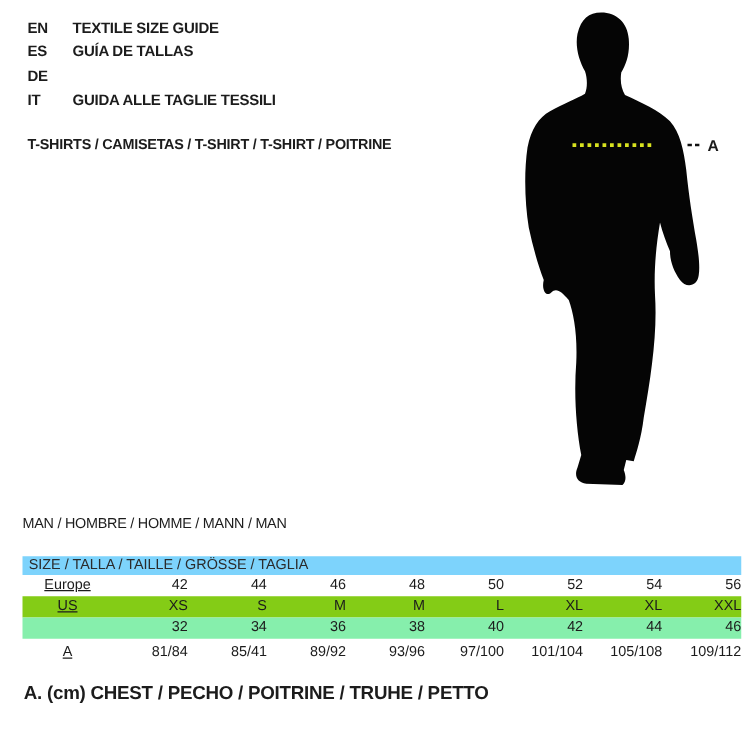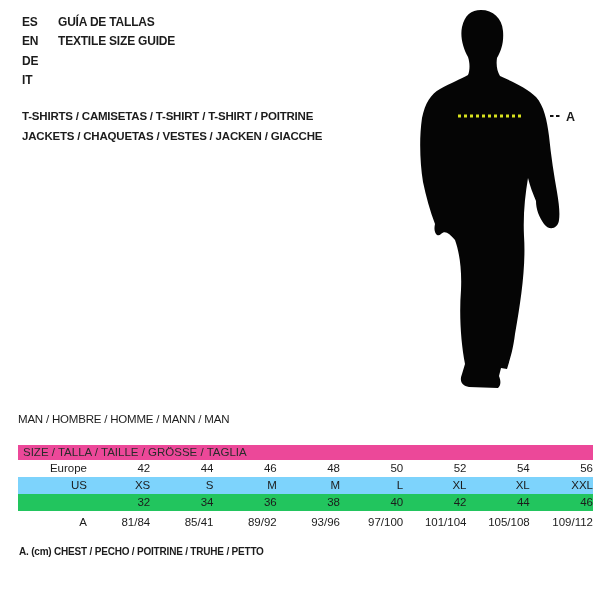--- a/index.html
+++ b/index.html
@@ -19,51 +19,51 @@
   .figure-svg{position:absolute;left:0;top:0;width:600px;height:600px;}
   .figure-svg text{font-family:"Liberation Sans",sans-serif;font-size:12.5px;font-weight:700;fill:#1a1a1a;}
   
   .section-title{position:absolute;left:18px;top:412px;
     font-size:11.5px;font-weight:400;letter-spacing:-0.2px;line-height:14px;}
   
   .size-table{position:absolute;left:18px;top:445px;width:575px;font-size:11.5px;}
   .thead{height:15px;line-height:15px;padding-left:5px;color:#2b2b2b;}
   .trow{display:flex;height:17px;line-height:17px;}
   .trow:last-child{margin-top:3px;}
-  .tlabel{width:66px;padding-left:3px;text-align:right;}
+  .tlabel{width:66px;padding-left:3px;text-align:center;text-decoration:underline;}
   .tcell{flex:1;text-align:right;}
   
   .footnote{position:absolute;left:19px;top:546px;
-    font-size:10px;font-weight:700;letter-spacing:-0.2px;}
+    font-size:15px;font-weight:700;letter-spacing:-0.2px;}
 </style>
 </head>
 <body>
 
 <div class="canvas">
 
   <div class="lang-list">
     <div class="lang-row">
+      <span class="lang-code">EN</span>
+      <span class="lang-label">TEXTILE SIZE GUIDE</span>
+    </div>
+    <div class="lang-row">
       <span class="lang-code">ES</span>
       <span class="lang-label">GUÍA DE TALLAS</span>
-    </div>
-    <div class="lang-row">
-      <span class="lang-code">EN</span>
-      <span class="lang-label">TEXTILE SIZE GUIDE</span>
     </div>
     <div class="lang-row">
       <span class="lang-code">DE</span>
     </div>
     <div class="lang-row">
       <span class="lang-code">IT</span>
+      <span class="lang-label">GUIDA ALLE TAGLIE TESSILI</span>
     </div>
   </div>
 
   <div class="categories">
     <div>T-SHIRTS / CAMISETAS / T-SHIRT / T-SHIRT / POITRINE</div>
-    <div>JACKETS / CHAQUETAS / VESTES / JACKEN / GIACCHE</div>
   </div>
 
   <svg class="figure-svg" viewBox="0 0 600 600" aria-hidden="true">
     <path d="M 481 10
          C 493 10 502 18 503 31
          C 504 43 501 51 497 58
          C 496 65 497 71 500 76
          C 513 82 527 88 536 97
          C 544 106 547 120 549 136
          C 551 156 554 175 557 192
@@ -91,45 +91,45 @@
          C 463 48 460 37 462 27
          C 465 15 471 10 481 10 Z" fill="#050505"></path>
     <line x1="458" y1="116" x2="523" y2="116" stroke-width="3" stroke-dasharray="3 3" stroke="#d8e21f"></line>
     <line x1="550" y1="116" x2="562" y2="116" stroke-width="2" stroke-dasharray="3.5 2.5" stroke="#111111"></line>
     <text x="566" y="121">A</text>
   </svg>
 
   <div class="section-title">MAN / HOMBRE / HOMME / MANN / MAN</div>
 
   <div class="size-table">
-    <div class="thead" style="background: #ec4899;">SIZE / TALLA / TAILLE / GRÖSSE / TAGLIA</div>
+    <div class="thead" style="background: #7dd3fc;">SIZE / TALLA / TAILLE / GRÖSSE / TAGLIA</div>
     <div>
         <div class="trow">
           <div class="tlabel">Europe</div>
           <div class="tcell">42</div>
           <div class="tcell">44</div>
           <div class="tcell">46</div>
           <div class="tcell">48</div>
           <div class="tcell">50</div>
           <div class="tcell">52</div>
           <div class="tcell">54</div>
           <div class="tcell">56</div>
         </div>
-        <div class="trow" style="background: #7dd3fc;">
+        <div class="trow" style="background: #84cc16;">
           <div class="tlabel">US</div>
           <div class="tcell">XS</div>
           <div class="tcell">S</div>
           <div class="tcell">M</div>
           <div class="tcell">M</div>
           <div class="tcell">L</div>
           <div class="tcell">XL</div>
           <div class="tcell">XL</div>
           <div class="tcell">XXL</div>
         </div>
-        <div class="trow" style="background: #22c55e;">
+        <div class="trow" style="background: #86efac;">
           <div class="tlabel"></div>
           <div class="tcell">32</div>
           <div class="tcell">34</div>
           <div class="tcell">36</div>
           <div class="tcell">38</div>
           <div class="tcell">40</div>
           <div class="tcell">42</div>
           <div class="tcell">44</div>
           <div class="tcell">46</div>
         </div>

